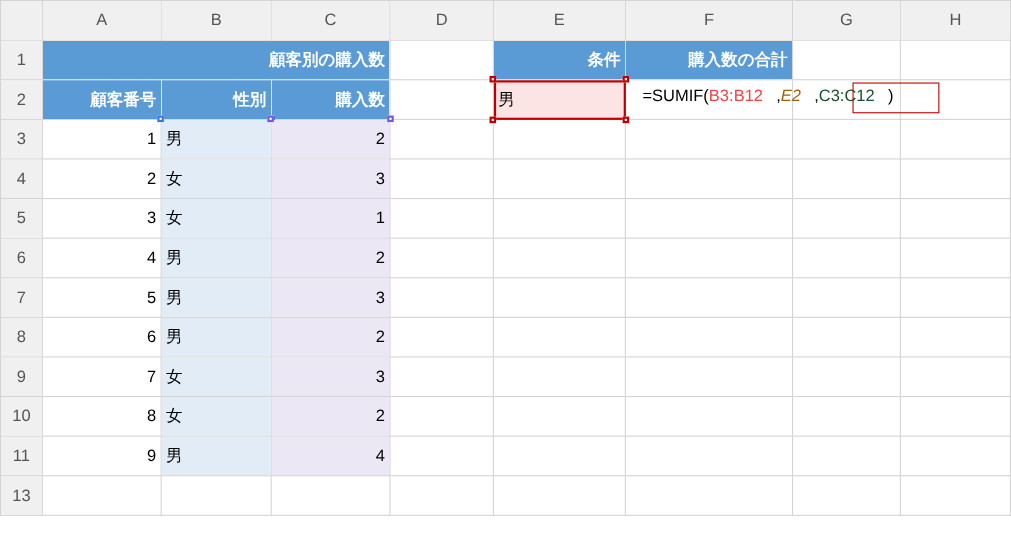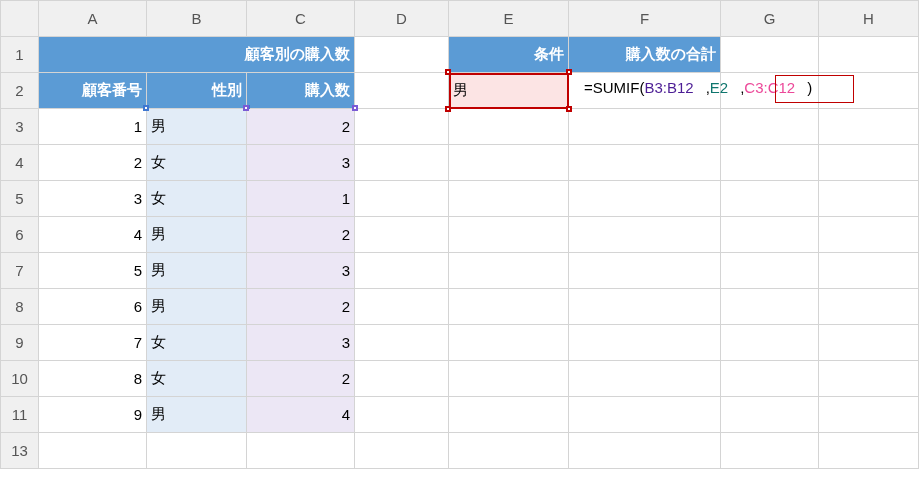--- a/index.html
+++ b/index.html
@@ -77,23 +77,23 @@
   
   .formula {
     position: absolute;
     left: 3px;
     top: 6px;
     font-family: Arial, sans-serif;
     white-space: nowrap;
     z-index: 5;
   }
   .fx-black { color: #000; margin-left: 12px; }
-  .fx-blue  { color: #4c1d95; }
-  .fx-red   { color: #0f766e; }
-  .fx-purple{ color: #ec4899; }
+  .fx-blue  { color: #ef4444; }
+  .fx-red   { color: #a16207; font-style: italic; }
+  .fx-purple{ color: #14532d; }
 
   
   .handle {
     position: absolute;
     width: 6px; height: 6px;
     background: #fff;
   }
   .h-blue   { border: 2px solid #3f77d1; }
   .h-purple { border: 2px solid #7b5bd5; }
   .h-red    { border: 2px solid #c00000; }

